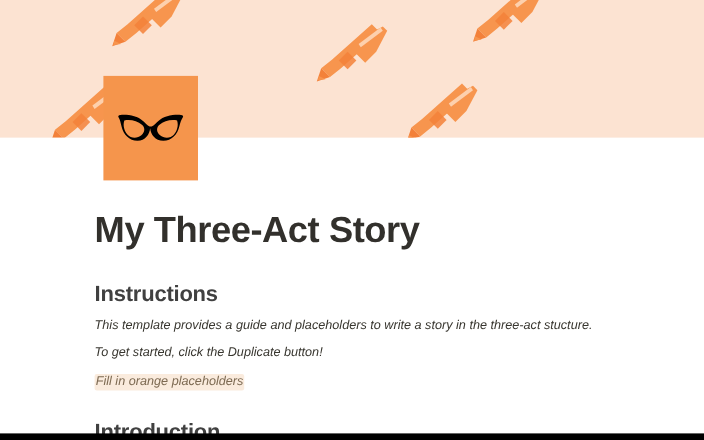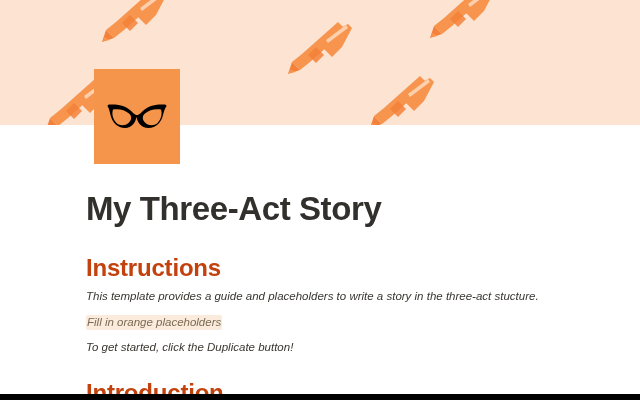--- a/index.html
+++ b/index.html
@@ -76,25 +76,25 @@
     font-size: 33px;
     line-height: 34px;
     font-weight: bold;
     letter-spacing: -0.4px;
     color: #32302c;
   }
 
   h2.section-heading {
     margin: 0;
     padding-top: 30px;
-    font-size: 24px;
+    font-size: 20px;
     line-height: 24px;
     font-weight: bold;
     letter-spacing: -0.2px;
-    color: #c2410c;
+    color: #404040;
   }
 
   p.body-text {
     margin: 0;
     padding-top: 8px;
     font-size: 11.5px;
     line-height: 17px;
     color: #38362f;
     font-style: italic;
   }
@@ -204,23 +204,23 @@
 
   <div id="content">
     <div class="col">
 
       <h1 id="doc-title">My Three-Act Story</h1>
 
       <h2 class="section-heading">Instructions</h2>
 
       <p class="body-text">This template provides a guide and placeholders to write a story in the three-act stucture.</p>
 
+      <p class="body-text">To get started, click the Duplicate button!</p>
+
       <p class="body-text highlighted"><span class="hl">Fill in orange placeholders</span></p>
-
-      <p class="body-text">To get started, click the Duplicate button!</p>
 
       <h2 class="section-heading" id="intro-heading">Introduction</h2>
 
     </div>
   </div>
 
   <div id="bottom-bar"></div>
 
 </div>
 

